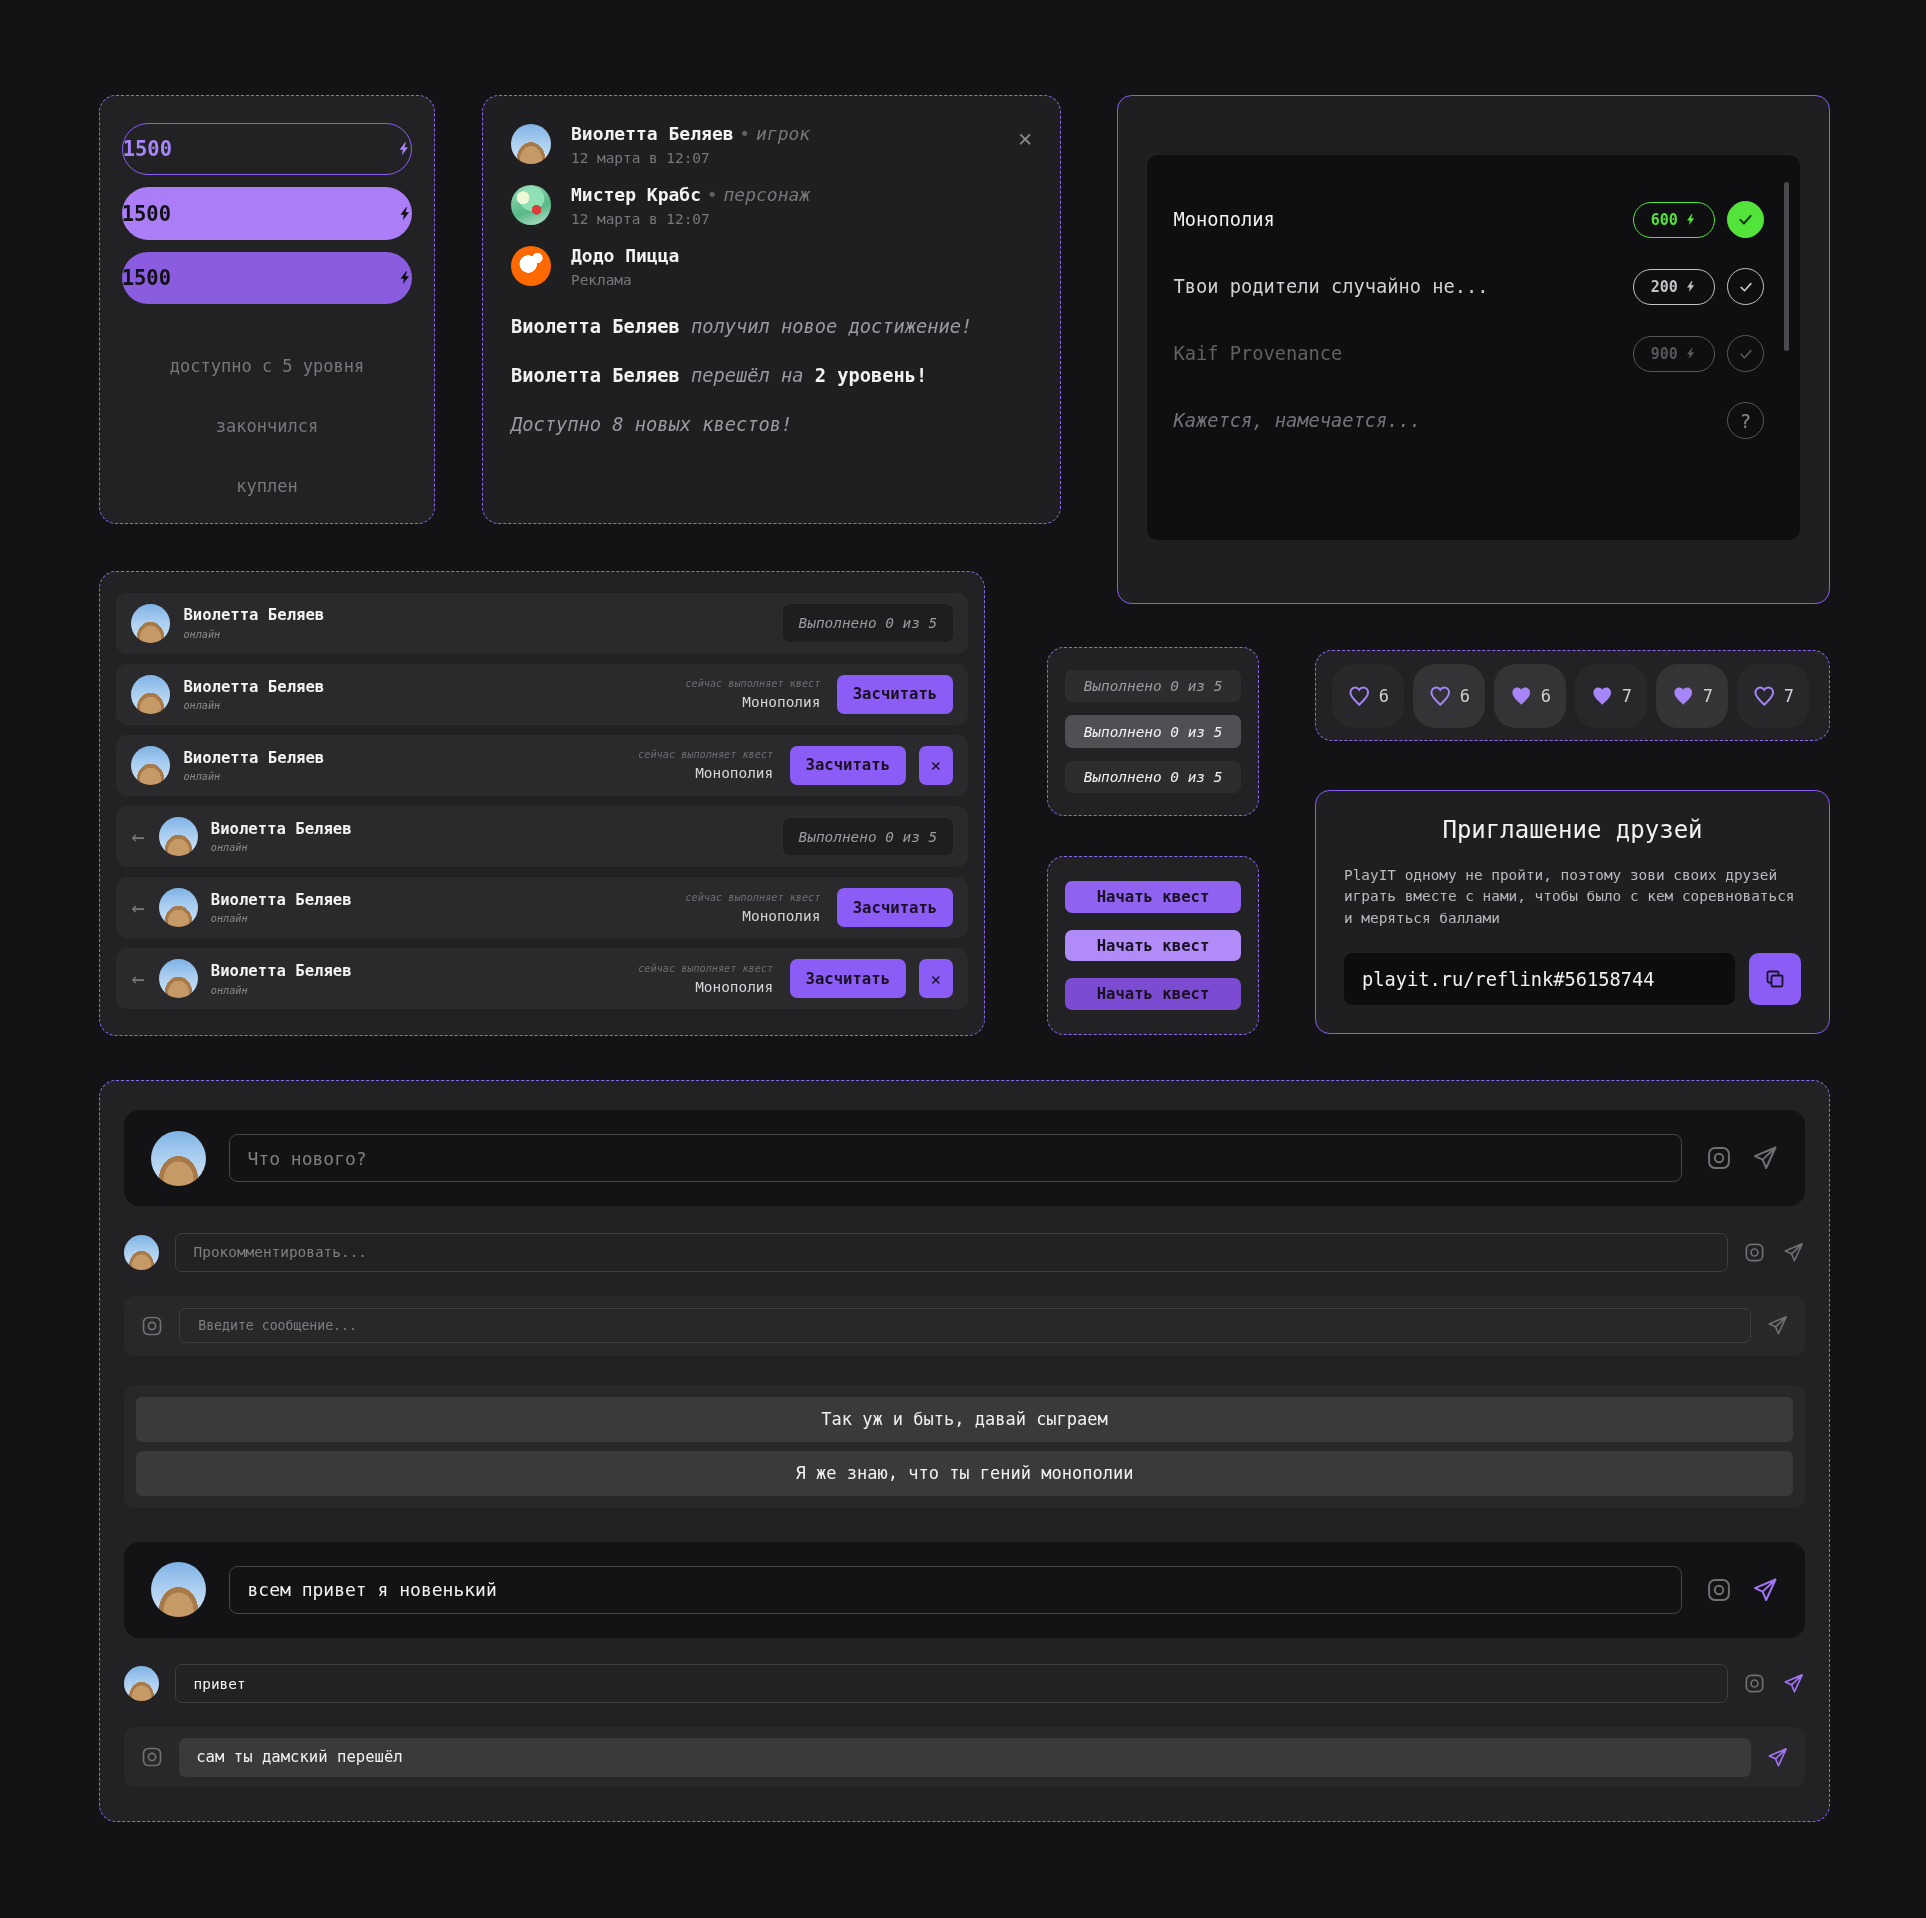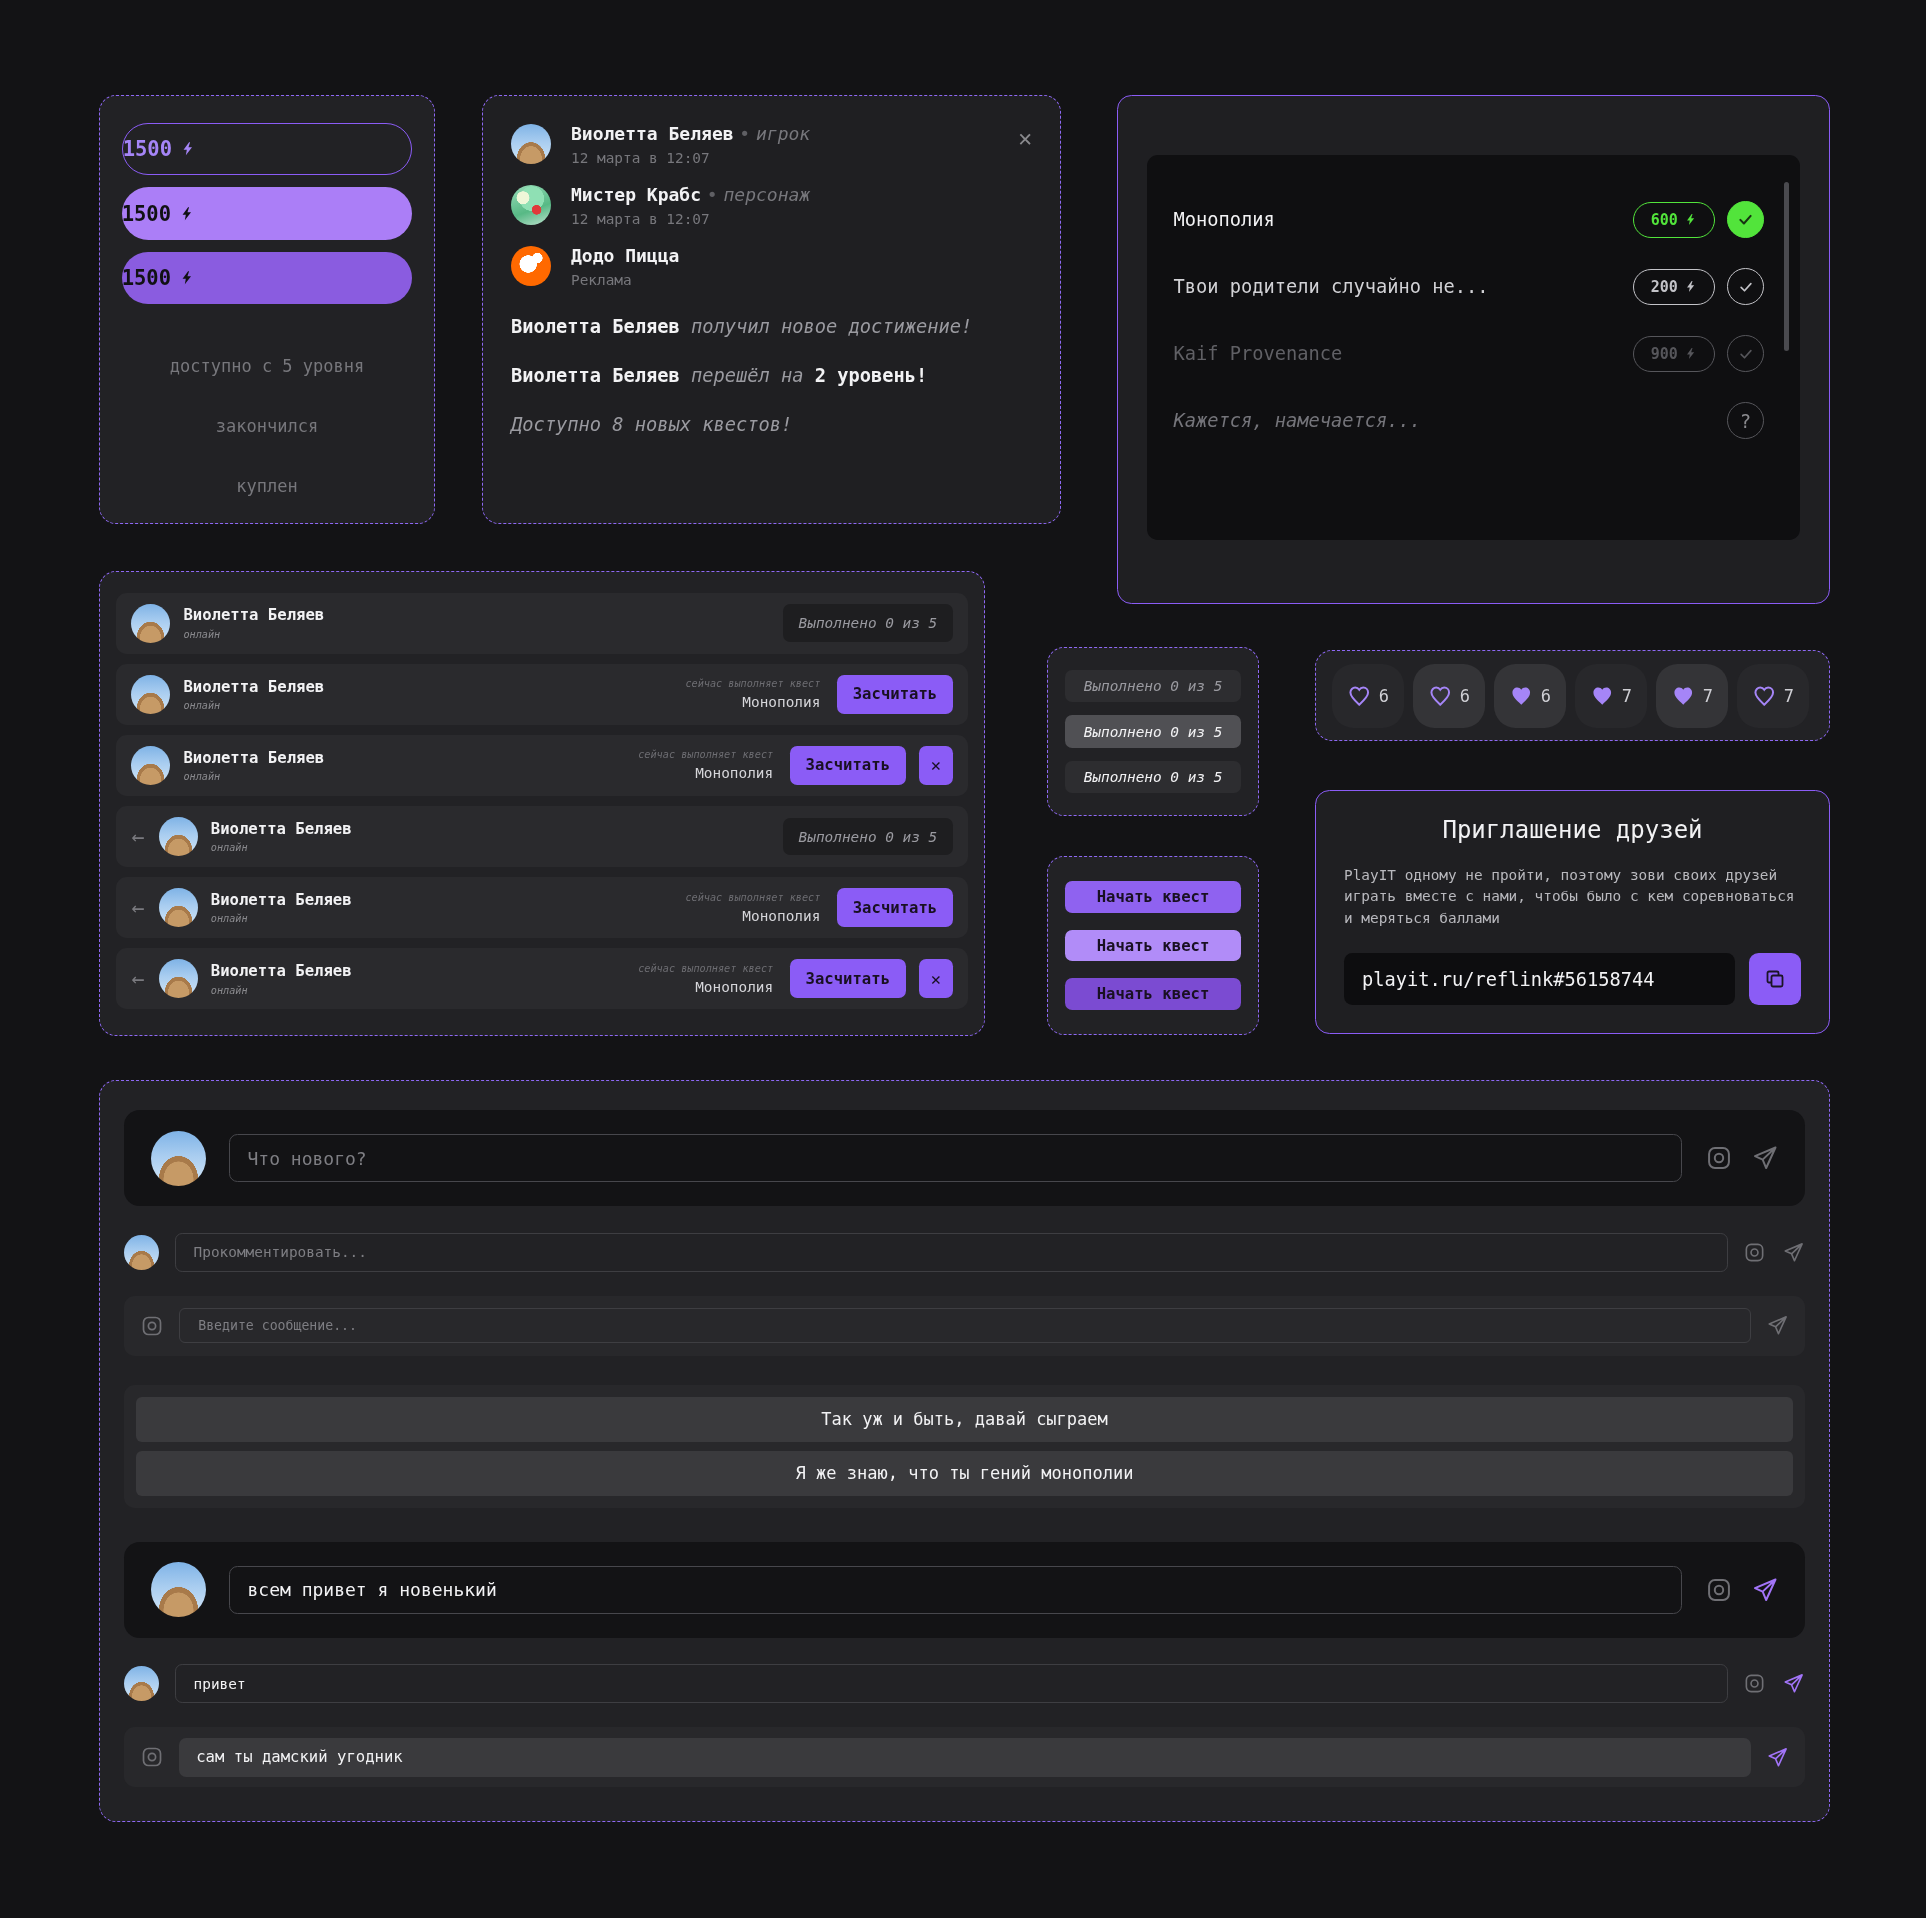--- a/index.html
+++ b/index.html
@@ -11,21 +11,21 @@
   body{background:var(--page);font-family:"DejaVu Sans Mono",monospace;color:var(--white)}
   .canvas{position:relative;width:1926px;height:1919px;overflow:hidden;background:var(--page)}
   .abs{position:absolute}
   .dashed{border:1.8px dashed var(--dash);border-radius:17px;background:var(--card)}
   .solid{border:1.8px solid var(--accent);border-radius:14.4px;background:var(--cardB)}
   .bd{font-weight:bold}
   svg{display:block;flex:none}
 
   
   .cardA{left:99px;top:95px;width:336px;height:429px;padding:26.5px 21.7px;display:flex;flex-direction:column}
-  .shop-btn{height:53px;border-radius:28px;display:flex;align-items:center;justify-content:flex-start;gap:8.4px;
+  .shop-btn{height:53px;border-radius:28px;display:flex;align-items:center;justify-content:space-between;gap:8.4px;
     font-size:20.5px;font-weight:bold;margin-bottom:12px;cursor:pointer}
   .shop-outline{border:1.8px solid var(--accent);color:#a585f7;background:transparent}
   .shop-light{background:var(--accent-light);color:#111114}
   .shop-mid{background:var(--accent-mid);color:#111114}
   .shop-state{color:var(--g2);font-size:17px;text-align:center;margin-top:40px}
 
   
   .cardB{left:482px;top:95px;width:579px;height:429px;background:var(--cardB);padding:26.5px 28px;border-radius:17px;border:1.8px dashed var(--dash)}
   .n-row{display:flex;align-items:center;gap:20px;margin-bottom:18px}
   .ava{border-radius:50%;flex:none;
@@ -507,21 +507,21 @@
     </div>
 
     <div class="wrap" style="margin-top:24px;height:60px">
       <span class="icn">
           <svg width="24" height="24" viewBox="0 0 24 24">
             <rect x="3.5" y="3.5" width="17" height="17" rx="5" fill="none" stroke="currentColor" stroke-width="1.7"></rect>
             <circle cx="12" cy="12" r="3.6" fill="none" stroke="currentColor" stroke-width="1.7"></circle>
           </svg>
         </span>
       <div class="fill-inp">
-          <span class="val">сам ты дамский угодник</span>
+          <span class="val">сам ты дамский перешёл</span>
         </div>
       <span class="icn-purple">
           <svg width="23" height="23" viewBox="0 0 24 24">
             <path d="M21 3 L3.4 10.4 L10 13.4 L13 20.6 Z M10 13.4 L21 3" fill="none" stroke="currentColor" stroke-width="1.7" stroke-linejoin="round"></path>
           </svg>
         </span>
     </div>
 
   </div>
 </div>

